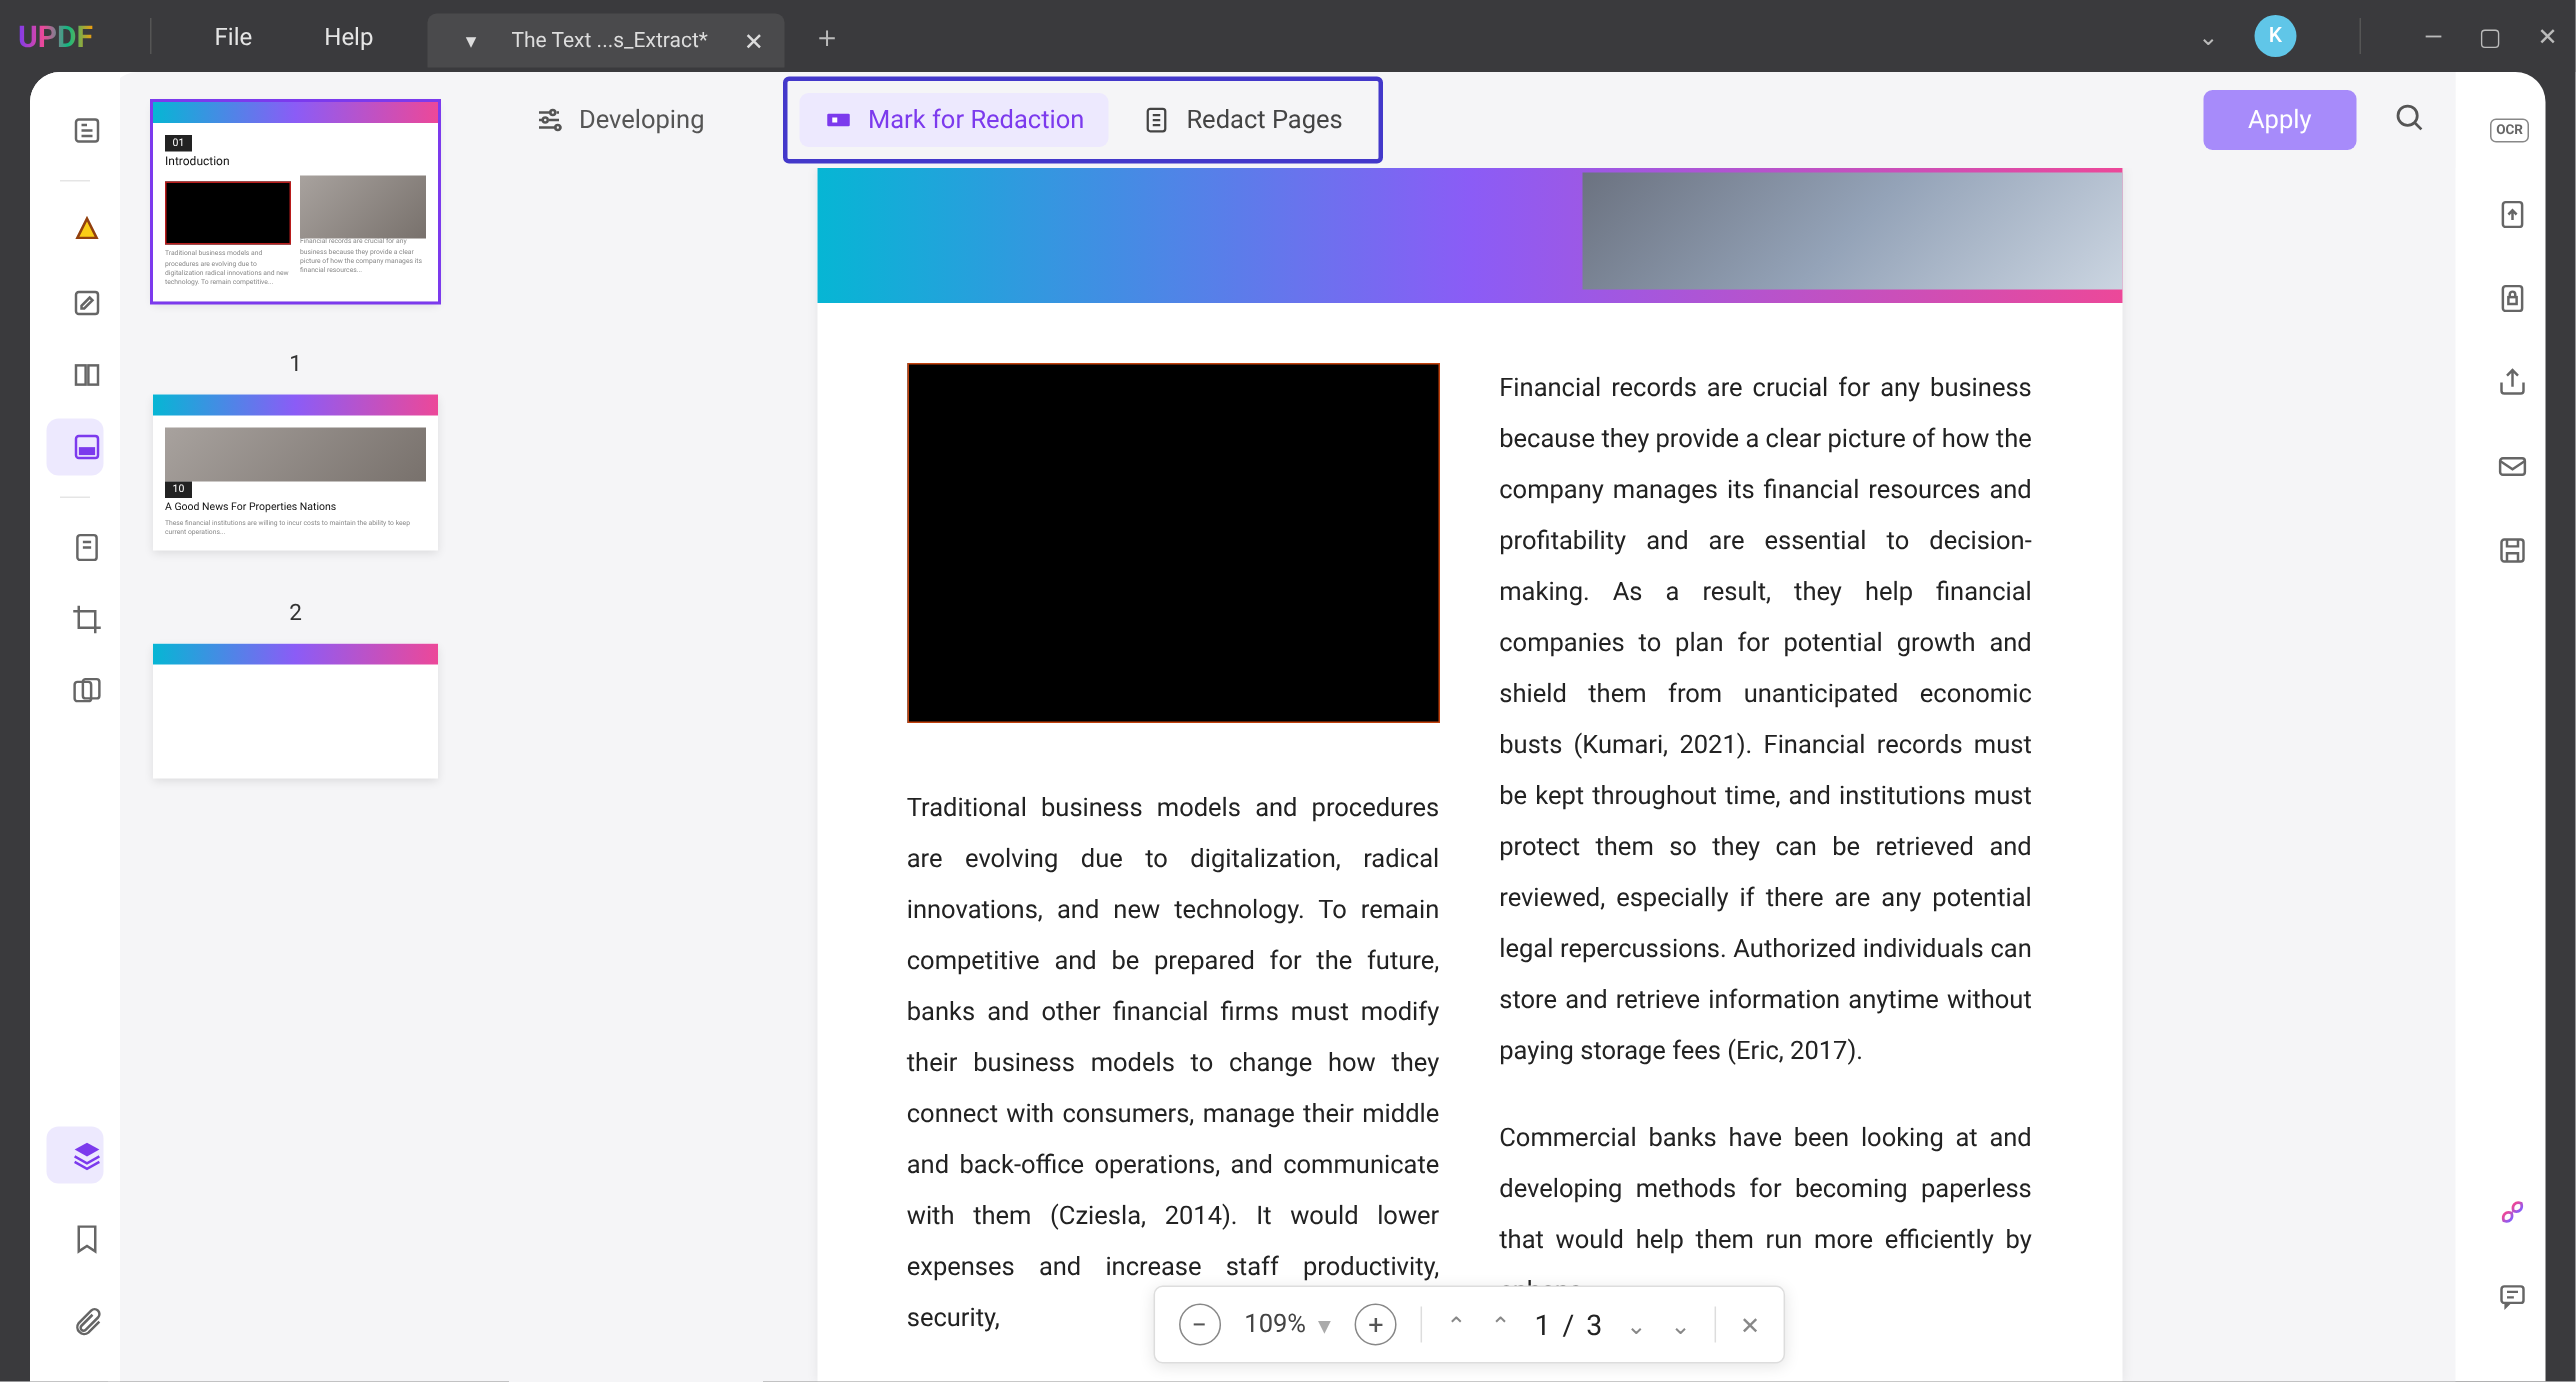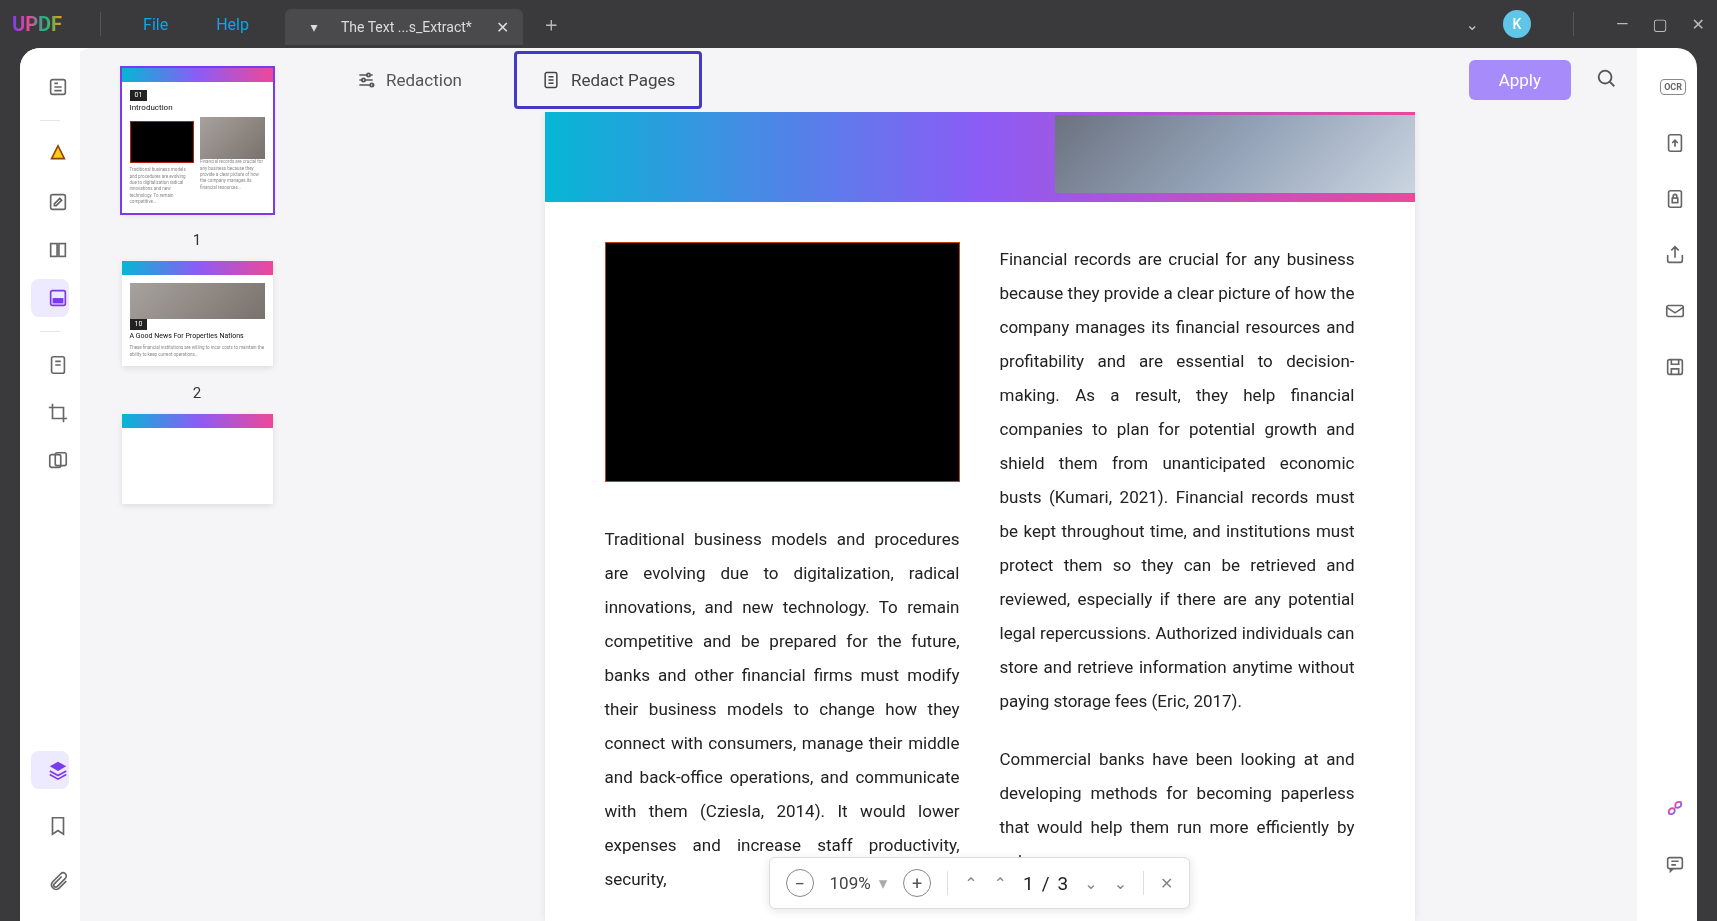--- a/index.html
+++ b/index.html
@@ -1,36 +1,36 @@
 <!DOCTYPE html>
 <html><head>
 <meta charset="utf-8">
 <style>
 *{box-sizing:border-box;margin:0;padding:0;font-family:-apple-system,BlinkMacSystemFont,"Segoe UI",Roboto,sans-serif}
 body{background:#3a3a3d;width:1717px;height:921px;overflow:hidden}
 .titlebar{height:48px;background:#3a3a3d;display:flex;align-items:center;color:#ddd;padding:0 12px}
 .logo{font-weight:700;font-size:20px;background:linear-gradient(90deg,#7c3aed,#ec4899,#10b981,#f59e0b);-webkit-background-clip:text;-webkit-text-fill-color:transparent;margin-right:20px}
 .divider-v{width:1px;height:24px;background:#555;margin:0 18px}
-.menu-item{color:#0ea5e9;font-size:16px;padding:0 24px;cursor:pointer}
+.menu-item{color:#e5e5e5;font-size:16px;padding:0 24px;cursor:pointer}
 .tab{background:#4a4a4c;height:36px;margin-top:6px;border-radius:6px 6px 0 0;display:flex;align-items:center;padding:0 14px;margin-left:12px;color:#ddd;font-size:14px}
 .tab-drop{width:30px;height:36px;display:flex;align-items:center;justify-content:center;margin-right:12px}
 .tab-close{margin-left:24px;cursor:pointer;font-size:16px}
 .tab-add{margin-left:18px;cursor:pointer;color:#bbb;font-size:20px}
 .spacer{flex:1}
 .wincontrols{display:flex;align-items:center;gap:24px;color:#bbb}
 .avatar{width:28px;height:28px;border-radius:50%;background:#60c6e8;color:#fff;display:flex;align-items:center;justify-content:center;font-size:14px;font-weight:500}
 .app{background:#fff;border-radius:20px 20px 0 0;height:873px;display:flex;margin:0 20px}
 .left-tools{width:60px;background:#fff;border-radius:20px 0 0 0;display:flex;flex-direction:column;align-items:center;padding-top:20px;gap:10px;position:relative}
 .tool-icon{width:38px;height:38px;display:flex;align-items:center;justify-content:flex-end;border-radius:8px;cursor:pointer;color:#666}
 .tool-icon.active{background:#ede9fe;color:#7c3aed}
 .tool-icon svg{width:22px;height:22px}
 .tool-sep{width:20px;height:1px;background:#e5e5e5;margin:4px 0}
 .left-tools-bottom{position:absolute;bottom:20px;display:flex;flex-direction:column;gap:18px;align-items:center}
 .thumbs{width:250px;background:#f5f5f7;padding:20px;overflow-y:auto;display:flex;flex-direction:column;align-items:center;gap:12px;border-radius:20px 0 0 0;margin-left:-8px}
-.thumb{width:151px;background:#fff;box-shadow:0 2px 6px rgba(0,0,0,0.1);margin-bottom:6px;position:relative}
+.thumb{width:190px;background:#fff;box-shadow:0 2px 6px rgba(0,0,0,0.1);margin-bottom:20px;position:relative}
 .thumb.selected{outline:2px solid #7c3aed}
 .thumb-header{height:14px;background:linear-gradient(90deg,#06b6d4,#8b5cf6,#ec4899)}
 .thumb-body{padding:8px;font-size:5px;line-height:1.3;color:#555}
 .thumb-badge{background:#222;color:#fff;padding:1px 5px;font-size:7px;display:inline-block;margin-bottom:2px}
 .thumb-title{font-size:8px;font-weight:400;color:#111;margin-bottom:4px}
 .thumb-redact{background:#000;border:1px solid #b91c1c;height:42px;margin:4px 0}
 .thumb-img{background:linear-gradient(135deg,#a8a29e,#78716c);height:42px}
 .thumb-row{display:flex;gap:6px}
 .thumb-col{flex:1}
 .thumb-text{font-size:4.5px;color:#888;line-height:1.4}
@@ -196,23 +196,30 @@
 
   <div class="main">
     <div class="toolbar">
       <div class="prop-btn">
         <svg width="20" height="20" viewBox="0 0 24 24" fill="none" stroke="currentColor" stroke-width="2">
             <path d="M4 6h10M18 6h2M4 12h4M12 12h8M4 18h14M22 18h-2"></path>
             <circle cx="15" cy="6" r="2"></circle>
             <circle cx="9" cy="12" r="2"></circle>
             <circle cx="19" cy="18" r="2"></circle>
           </svg>
-        <span>Redaction</span>
+        <span>Developing</span>
       </div>
       <div class="redact-group">
+        <div class="redact-btn active">
+          <svg width="20" height="20" viewBox="0 0 24 24" fill="currentColor">
+              <rect x="3" y="7" width="18" height="10" rx="1"></rect>
+              <path d="M7 10h4v4H7z" fill="#fff"></path>
+            </svg>
+          <span>Mark for Redaction</span>
+        </div>
         <div class="redact-btn">
           <svg width="20" height="20" viewBox="0 0 24 24" fill="none" stroke="currentColor" stroke-width="1.8">
               <rect x="5" y="3" width="14" height="18" rx="2"></rect>
               <path d="M9 8h6M9 12h6M9 16h6"></path>
             </svg>
           <span>Redact Pages</span>
         </div>
       </div>
       <button class="apply-btn">Apply</button>
       <span class="search-tool"><svg width="22" height="22" viewBox="0 0 24 24" fill="none" stroke="currentColor" stroke-width="2">

